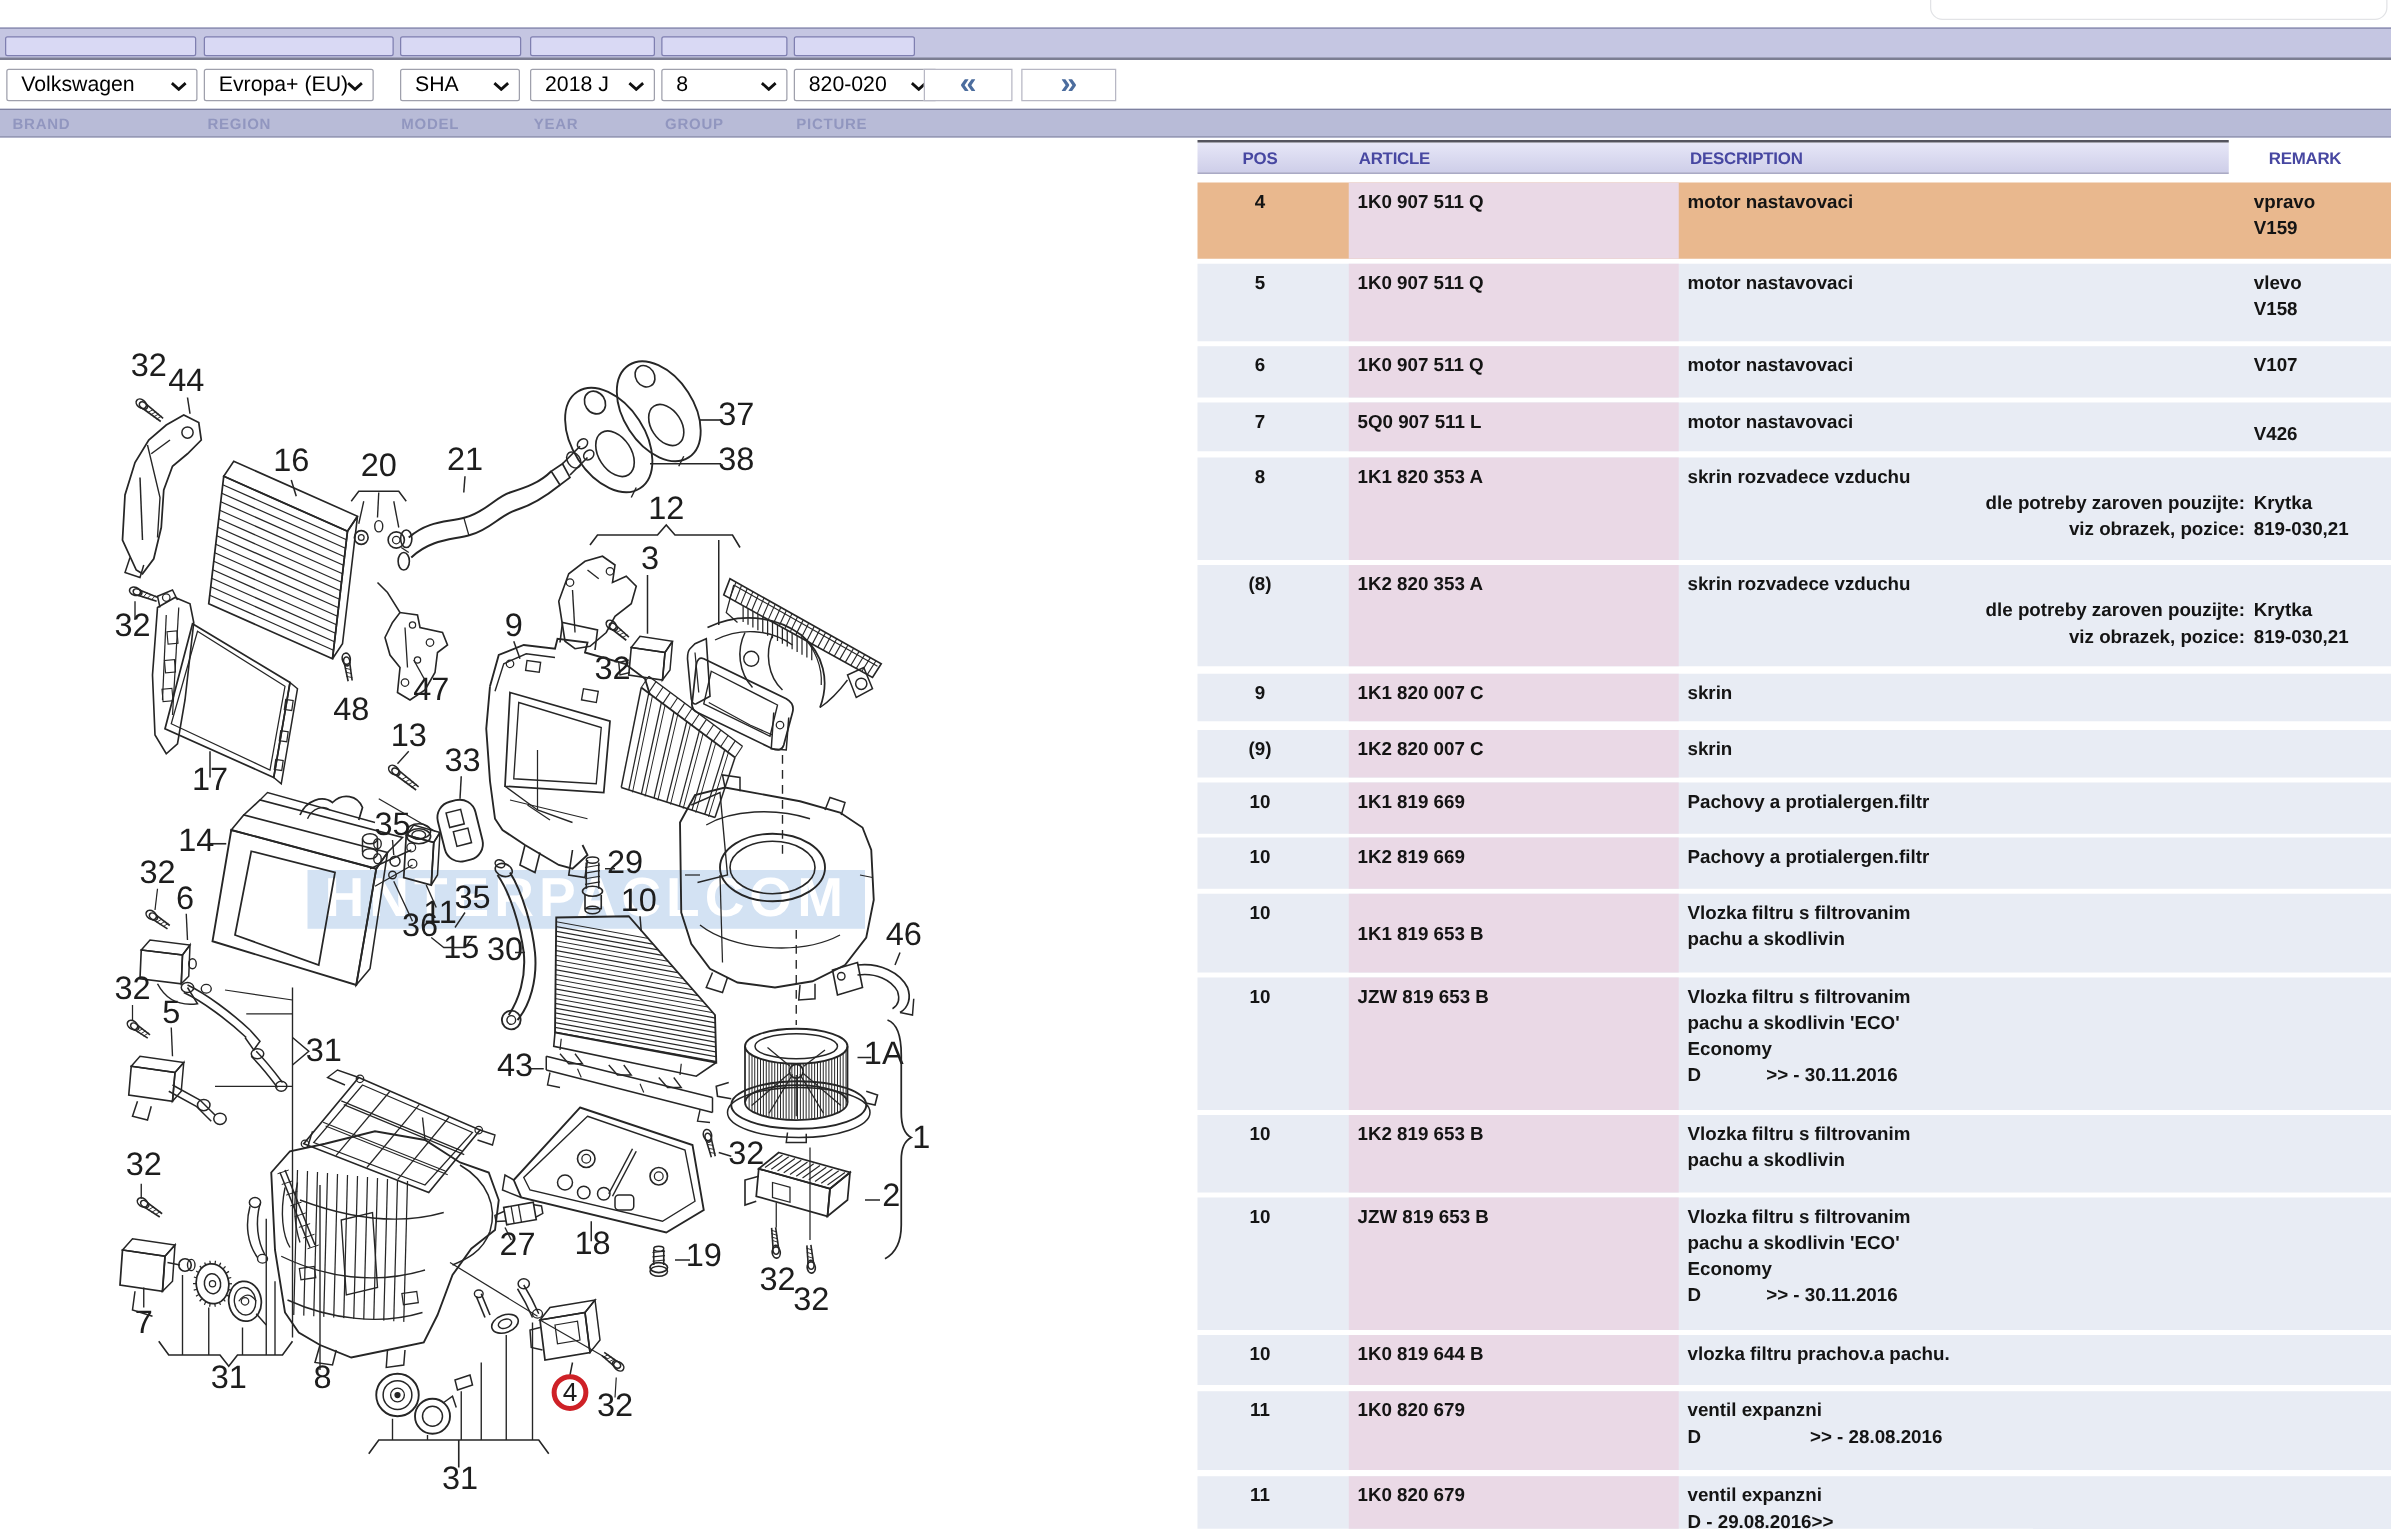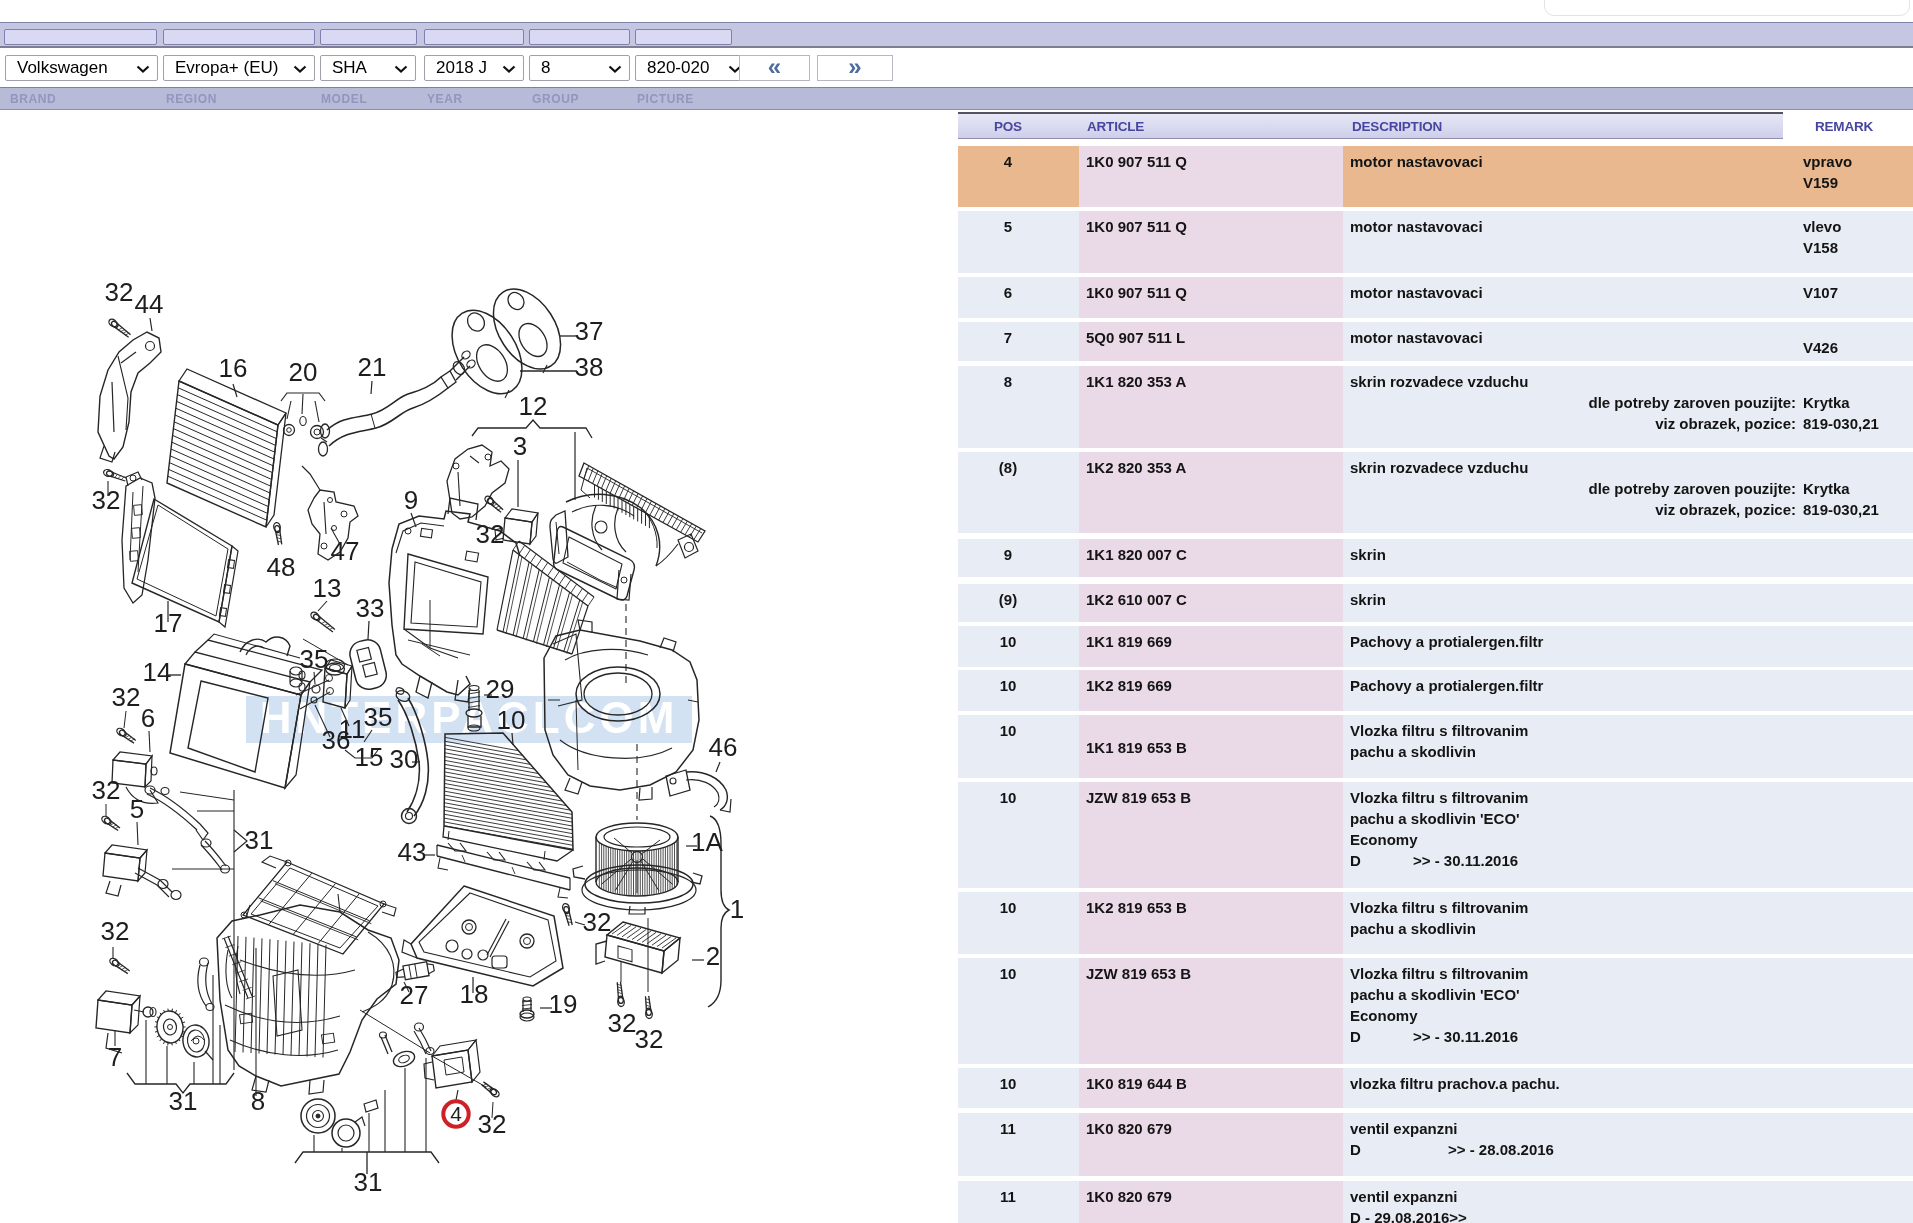--- a/index.html
+++ b/index.html
@@ -12,21 +12,21 @@
     <div style="position:absolute;left:163px;top:6px;width:152px;height:16px;background:#d9d9f4;border:1px solid #7f7fb0;border-radius:2px;"></div>
     <div style="position:absolute;left:320px;top:6px;width:97px;height:16px;background:#d9d9f4;border:1px solid #7f7fb0;border-radius:2px;"></div>
     <div style="position:absolute;left:424px;top:6px;width:100px;height:16px;background:#d9d9f4;border:1px solid #7f7fb0;border-radius:2px;"></div>
     <div style="position:absolute;left:529px;top:6px;width:101px;height:16px;background:#d9d9f4;border:1px solid #7f7fb0;border-radius:2px;"></div>
     <div style="position:absolute;left:635px;top:6px;width:97px;height:16px;background:#d9d9f4;border:1px solid #7f7fb0;border-radius:2px;"></div>
   </div>
 <div style="position:absolute;left:0;top:50px;width:1913px;height:37px;background:#fff;">
     <div class="sel" style="left:5px;width:153px;">Volkswagen<svg class="chev" viewBox="0 0 14 8" width="14" height="8">
         <path d="M1.5 1.5 L7 6.5 L12.5 1.5" fill="none" stroke="#111" stroke-width="2.2"></path>
       </svg></div>
-    <div class="sel" style="left:163px;width:152px;">Evropa+ (EU)<svg class="chev" viewBox="0 0 14 8" width="14" height="8">
+    <div class="sel" style="left:163px;width:136px;">Evropa+ (EU)<svg class="chev" viewBox="0 0 14 8" width="14" height="8">
         <path d="M1.5 1.5 L7 6.5 L12.5 1.5" fill="none" stroke="#111" stroke-width="2.2"></path>
       </svg></div>
     <div class="sel" style="left:320px;width:96px;">SHA<svg class="chev" viewBox="0 0 14 8" width="14" height="8">
         <path d="M1.5 1.5 L7 6.5 L12.5 1.5" fill="none" stroke="#111" stroke-width="2.2"></path>
       </svg></div>
     <div class="sel" style="left:424px;width:100px;">2018  J<svg class="chev" viewBox="0 0 14 8" width="14" height="8">
         <path d="M1.5 1.5 L7 6.5 L12.5 1.5" fill="none" stroke="#111" stroke-width="2.2"></path>
       </svg></div>
     <div class="sel" style="left:529px;width:101px;">8<svg class="chev" viewBox="0 0 14 8" width="14" height="8">
         <path d="M1.5 1.5 L7 6.5 L12.5 1.5" fill="none" stroke="#111" stroke-width="2.2"></path>
@@ -843,21 +843,21 @@
   </div>
 <div style="position:absolute;left:958px;top:539px;width:955px;height:38px;background:#e8ecf4;font:bold 15px 'Liberation Sans',sans-serif;color:#141414;">
     <div style="position:absolute;left:121px;top:0;width:264px;height:38px;background:#ead9e6;"></div>
     <div style="position:absolute;left:0;top:7px;width:100px;text-align:center;">9</div>
     <div style="position:absolute;left:128px;top:7px;">1K1 820 007 C</div>
     <div style="position:absolute;left:392px;top:7px;">skrin</div>
   </div>
 <div style="position:absolute;left:958px;top:584px;width:955px;height:38px;background:#e8ecf4;font:bold 15px 'Liberation Sans',sans-serif;color:#141414;">
     <div style="position:absolute;left:121px;top:0;width:264px;height:38px;background:#ead9e6;"></div>
     <div style="position:absolute;left:0;top:7px;width:100px;text-align:center;">(9)</div>
-    <div style="position:absolute;left:128px;top:7px;">1K2 610 007 C</div>
+    <div style="position:absolute;left:128px;top:7px;">1K2 820 007 C</div>
     <div style="position:absolute;left:392px;top:7px;">skrin</div>
   </div>
 <div style="position:absolute;left:958px;top:626px;width:955px;height:41px;background:#e8ecf4;font:bold 15px 'Liberation Sans',sans-serif;color:#141414;">
     <div style="position:absolute;left:121px;top:0;width:264px;height:41px;background:#ead9e6;"></div>
     <div style="position:absolute;left:0;top:7px;width:100px;text-align:center;">10</div>
     <div style="position:absolute;left:128px;top:7px;">1K1 819 669</div>
     <div style="position:absolute;left:392px;top:7px;">Pachovy a protialergen.filtr</div>
   </div>
 <div style="position:absolute;left:958px;top:670px;width:955px;height:41px;background:#e8ecf4;font:bold 15px 'Liberation Sans',sans-serif;color:#141414;">
     <div style="position:absolute;left:121px;top:0;width:264px;height:41px;background:#ead9e6;"></div>

